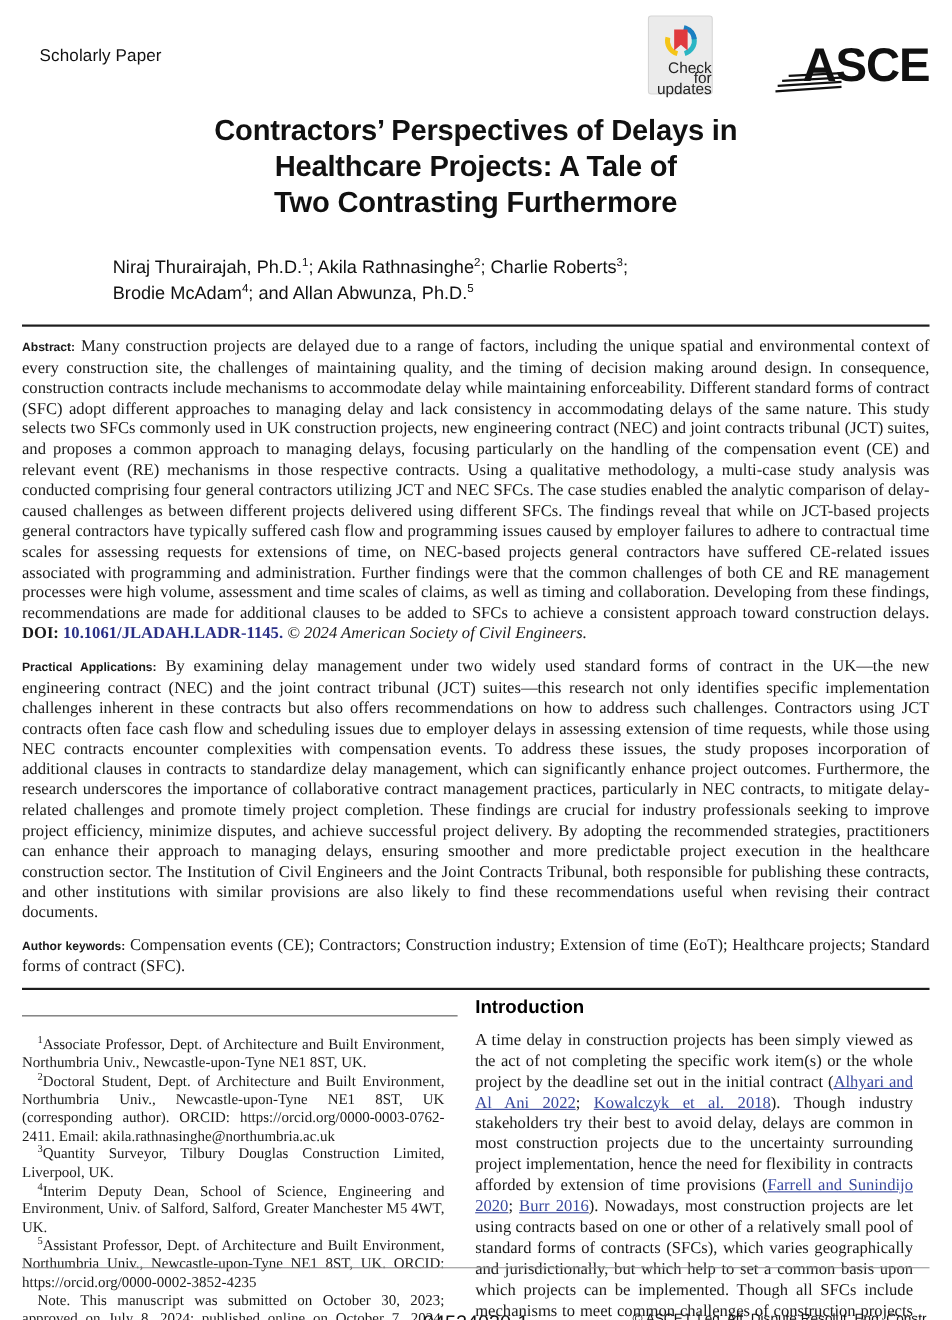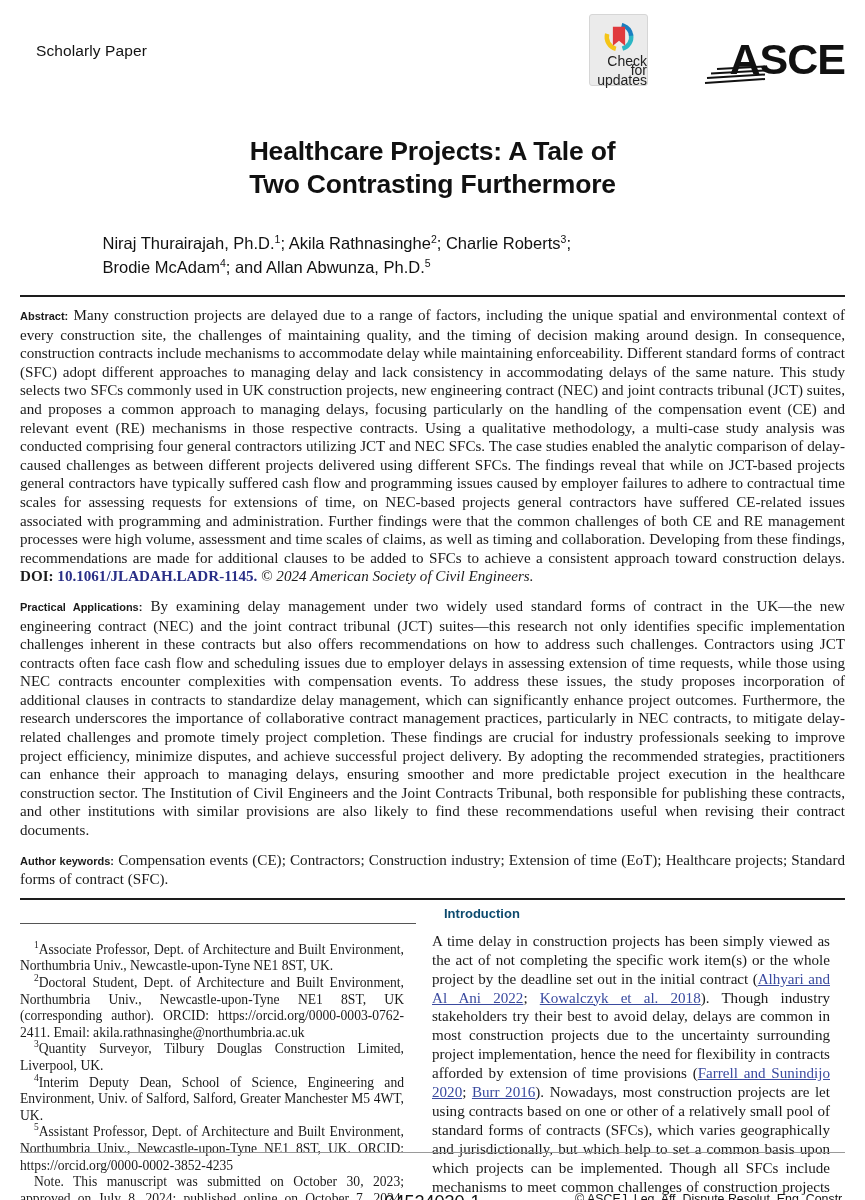--- a/index.html
+++ b/index.html
@@ -170,23 +170,23 @@
     text-indent: 14px;
   }
   .footnotes sup {
     font-size: 9.5px;
     vertical-align: super;
     line-height: 0;
   }
   .sec-heading {
     font-family: "Liberation Sans", sans-serif;
     font-weight: bold;
-    font-size: 13px;
-    margin: 0 0 11px 12px;
-    color: #0c4a6e;
+    font-size: 17px;
+    margin: 0 0 11px 0;
+    color: #000000;
   }
   .body-text {
     font-size: 15.1px;
     line-height: 18.9px;
     text-align: justify;
     margin: 0;
   }
   .cite {
     color: #3a4a9f;
   }
@@ -254,21 +254,21 @@
           <path d="M2 50 L62 46"></path>
           <path d="M4 45 L62 41.5"></path>
           <path d="M8 40.5 L62 37.5"></path>
           <path d="M14 36 L62 33.5"></path>
         </g>
       </svg>
     </div>
   </div>
 
   <div class="title">
-    <br>
+    <span>Contractors’ Perspectives of Delays in</span><br>
     <span>Healthcare Projects: A Tale of</span><br>
     <span>Two Contrasting Furthermore</span>
   </div>
 
   <div class="authors">
     <span>Niraj Thurairajah, Ph.D.</span><sup>1</sup><span>; Akila Rathnasinghe</span><sup>2</sup><span>; Charlie Roberts</span><sup>3</sup><span>;</span><br>
     <span>Brodie McAdam</span><sup>4</sup><span>; and Allan Abwunza, Ph.D.</span><sup>5</sup>
   </div>
 
   <div class="rule-thick"></div>

